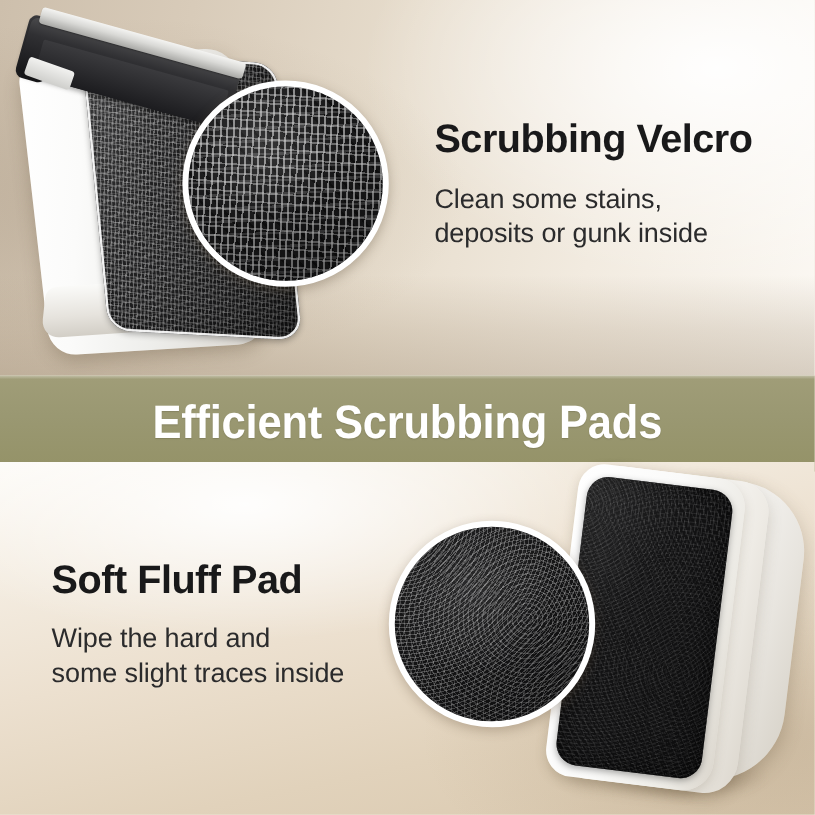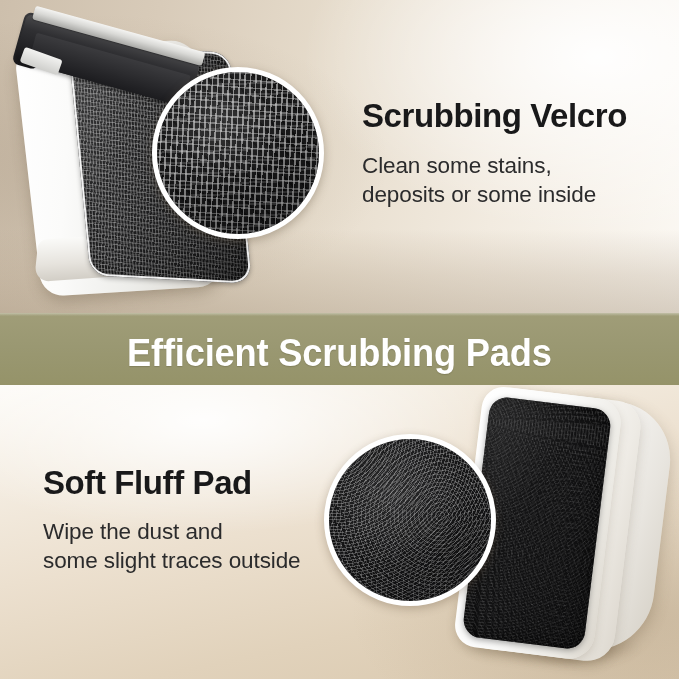--- a/index.html
+++ b/index.html
@@ -278,21 +278,21 @@
 
     <div class="mag1">
       <div class="tex"></div>
       <div class="sheen"></div>
     </div>
 
     <div class="txt-top">
       <p class="head">Scrubbing Velcro</p>
       <p class="body-copy">
         <span>Clean some stains,</span><br>
-        <span>deposits or some inside</span>
+        <span>deposits or gunk inside</span>
       </p>
     </div>
   </div>
 
   <div class="banner">
     <span class="banner-title">Efficient Scrubbing Pads</span>
   </div>
   <div class="banner-edge-top"></div>
 
   <div class="panel-bottom">
@@ -312,18 +312,18 @@
   </div>
 
   <div class="mag2">
     <div class="tex"></div>
     <div class="sheen"></div>
   </div>
 
   <div class="txt-bottom">
     <p class="head">Soft Fluff Pad</p>
     <p class="body-copy">
-      <span>Wipe the dust and</span><br>
-      <span>some slight traces outside</span>
+      <span>Wipe the hard and</span><br>
+      <span>some slight traces inside</span>
     </p>
   </div>
 
 </div>
 
 </body></html>

